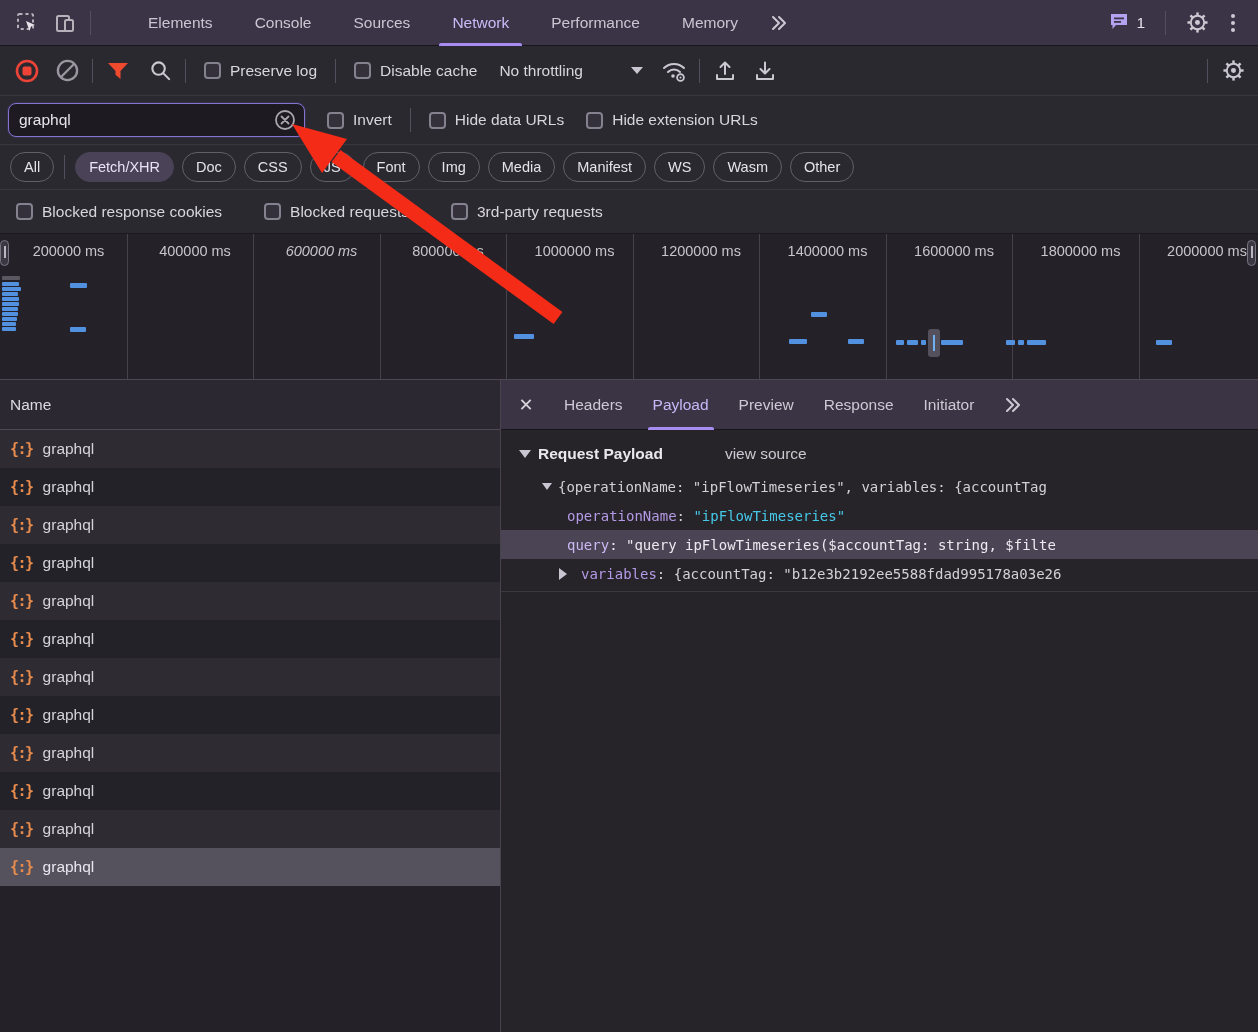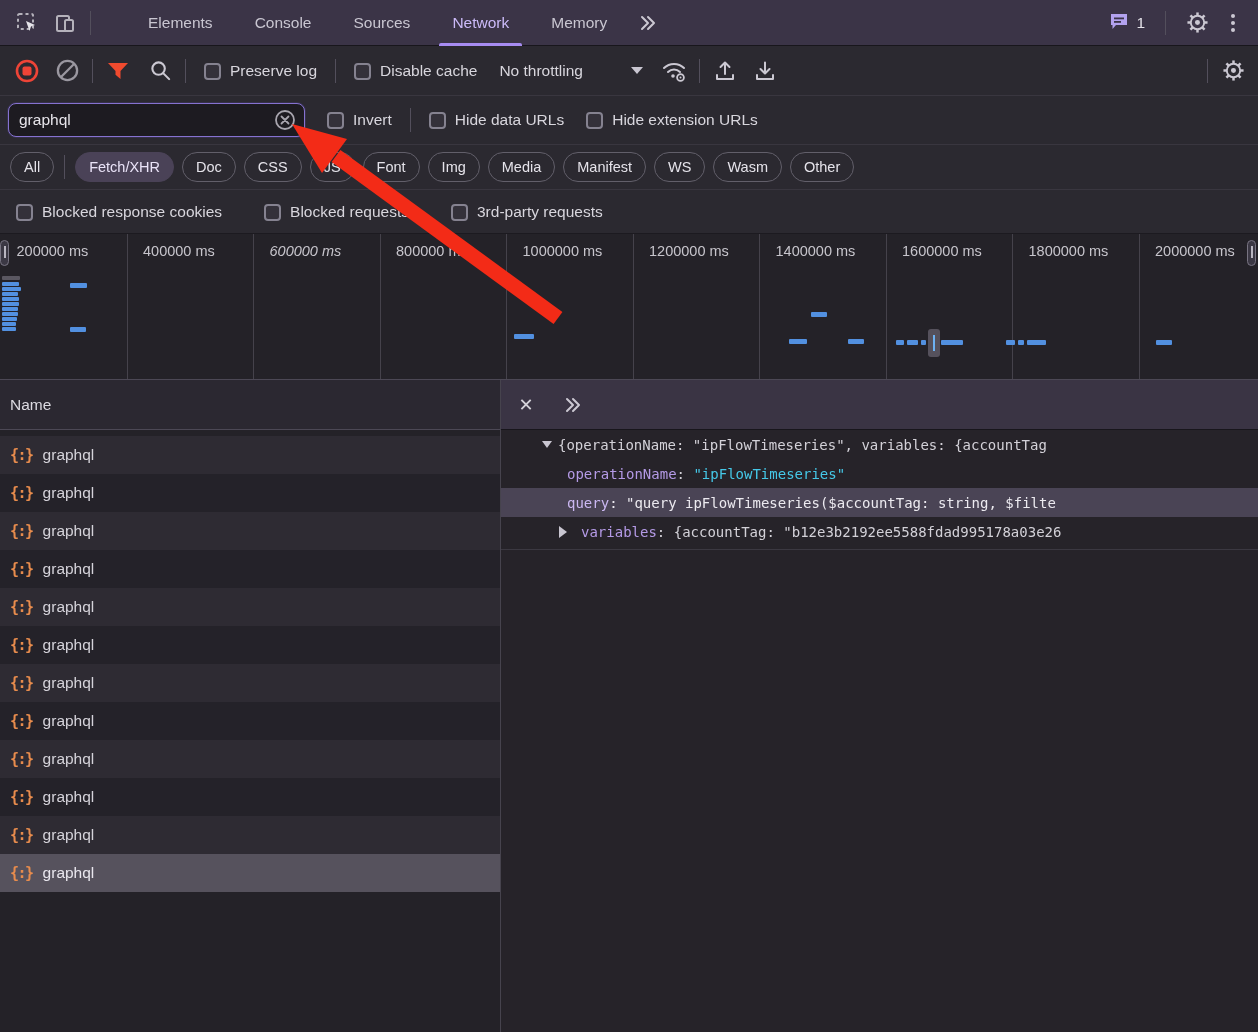--- a/index.html
+++ b/index.html
@@ -31,21 +31,21 @@
   .vsep { width:1px; height:24px; background:#534f5c; margin:0 10px; flex:0 0 auto; }
   .tabbar-right { margin-left:auto; display:flex; align-items:center; gap:6px; }
   .bubble-wrap { display:flex; align-items:center; gap:6px; font-size:15.5px; color:#e4e2e9; padding:0 4px; }
 
   
   .toolbar {
     height:50px; background:#2b2930; display:flex; align-items:center;
     padding:0 10px 0 12px; border-bottom:1px solid #39363f; flex:0 0 auto;
   }
   .label { font-size:15.5px; color:#d8d6dd; white-space:nowrap; }
-  .cb-item { display:flex; align-items:flex-end; gap:9px; margin:0 8px; cursor:default; }
+  .cb-item { display:flex; align-items:center; gap:9px; margin:0 8px; cursor:default; }
   .cb {
     width:17px; height:17px; border:2px solid #858290; border-radius:4px;
     background:#34313a; flex:0 0 auto;
   }
   .throttle { display:flex; align-items:center; gap:30px; margin:0 10px 0 14px; cursor:default; }
   .caret-down {
     width:0; height:0; border-left:6px solid transparent; border-right:6px solid transparent;
     border-top:7px solid #c9c6d1;
   }
   .spacer { flex:1 1 auto; }
@@ -83,39 +83,39 @@
     height:44px; background:#2b2930; display:flex; align-items:center;
     padding:0 10px 0 8px; gap:26px; border-bottom:1px solid #1c1a20; flex:0 0 auto;
   }
 
   
   .timeline {
     height:146px; background:#242228; position:relative; overflow:hidden;
     border-bottom:1px solid #4c4855; flex:0 0 auto;
   }
   .tl-label {
-    position:absolute; top:9px; width:104px; text-align:left;
+    position:absolute; top:9px; width:104px; text-align:center;
     font-size:14.5px; color:#c7c5cc; white-space:nowrap;
   }
   .tl-grid { position:absolute; top:0; bottom:0; width:1px; background:#45424b; }
   .tl-bar { position:absolute; background:var(--bar-blue,#5290e0); border-radius:1px; }
   .tl-handle {
     position:absolute; top:6px; width:9px; height:26px; background:#3b3844;
     border:1.5px solid #787482; border-radius:5px;
   }
   .tl-handle i { display:block; width:2px; height:12px; background:#b9b6c1; margin:5px auto 0; }
   .tl-hoverpill {
     position:absolute; background:#55515c; border-radius:3px;
     display:flex; align-items:center; justify-content:center;
   }
   .tl-hoverpill i { display:block; width:2.5px; height:16px; background:#6db1f2; }
 
   
   .main { flex:1 1 auto; display:flex; min-height:0; }
-  .left-pane { width:501px; flex:0 0 auto; border-right:1px solid #46434d; display:flex; flex-direction:column; background:#242228;gap:6px; }
+  .left-pane { width:501px; flex:0 0 auto; border-right:1px solid #46434d; display:flex; flex-direction:column; background:#242228; }
   .name-header {
     height:50px; background:#2b2831; border-bottom:1px solid #4c4855;
     display:flex; align-items:center; padding-left:10px; font-size:15.5px; color:#dcdae1; flex:0 0 auto;
   }
   .rows { flex:1 1 auto; overflow:hidden; }
   .req-row {
     height:38px; display:flex; align-items:center; gap:10px; padding-left:10px;
     font-size:15.5px; color:#d5d3da; cursor:default;
   }
   .req-row:nth-child(odd) { background:#2e2b33; }
@@ -190,20 +190,21 @@
         <rect x="4" y="5" width="12" height="15" rx="1.5" fill="none" stroke="#b5b2bb" stroke-width="2"></rect>
         <rect x="12" y="9" width="8" height="11" rx="1.5" fill="#3b3447" stroke="#b5b2bb" stroke-width="2"></rect>
       </svg>
     </span>
     <span class="vsep"></span>
     <nav class="tabs">
         <div class="tab">Elements</div>
         <div class="tab">Console</div>
         <div class="tab">Sources</div>
         <div class="tab active">Network</div>
+        <div class="tab">Performance</div>
         <div class="tab">Memory</div>
       </nav>
     <span class="ico" style="margin-left:4px;">
       <svg width="22" height="22" viewBox="0 0 22 22">
         <path class="st" d="M6 5 L12 11 L6 17 M12 5 L18 11 L12 17"></path>
       </svg>
     </span>
     <div class="tabbar-right">
       <span class="bubble-wrap">
         <span>
@@ -493,28 +494,40 @@
           <div class="req-row sel">
             <span class="braces-icon">{:}</span>
             <span>graphql</span>
           </div>
         </div>
     </div>
 
     <div class="right-pane">
       <div class="detail-tabbar">
         <span class="x">✕</span>
+        <div style="display:flex;">
+            <div class="dtab">Headers</div>
+            <div class="dtab active">Payload</div>
+            <div class="dtab">Preview</div>
+            <div class="dtab">Response</div>
+            <div class="dtab">Initiator</div>
+          </div>
         <span class="ico" style="margin-left:8px;">
           <svg width="22" height="22" viewBox="0 0 22 22">
             <path class="st" d="M6 5 L12 11 L6 17 M12 5 L18 11 L12 17"></path>
           </svg>
         </span>
       </div>
 
       <div class="payload">
+        <div class="payload-title">
+          <span class="tri-down"></span>
+          <span class="t">Request Payload</span>
+          <span class="viewsource">view source</span>
+        </div>
         <div class="tree-wrap">
           <div class="tree">
             <div class="tline" style="padding-left:57px;">
               <span class="tri-down" style="position:absolute;left:41px;top:11px;border-top-width:7px;border-left-width:5.5px;border-right-width:5.5px;"></span>
               <span>{operationName: "ipFlowTimeseries", variables: {accountTag</span>
             </div>
             <div class="tline" style="padding-left:66px;">
               <span class="key">operationName</span>
                 <span>:&nbsp;</span>
                 <span class="str">"ipFlowTimeseries"</span>

